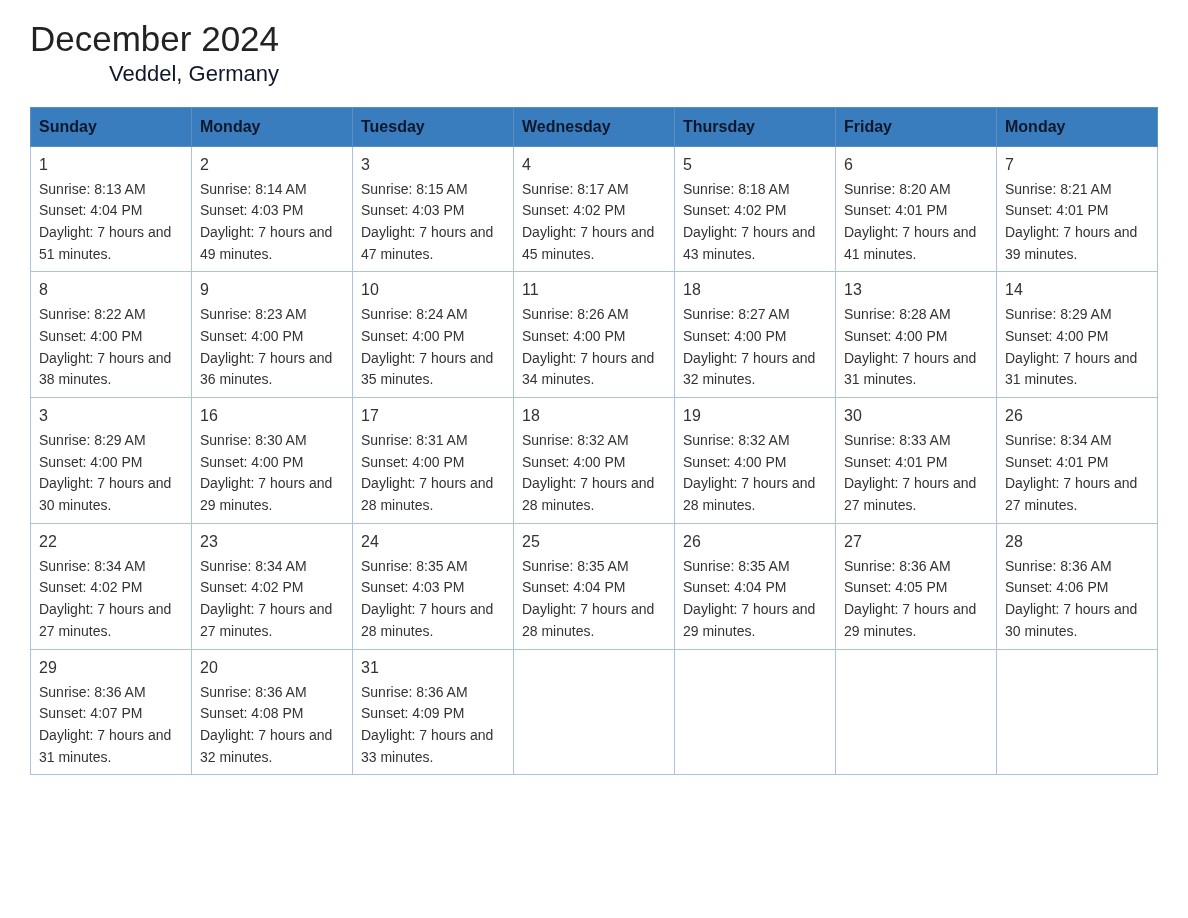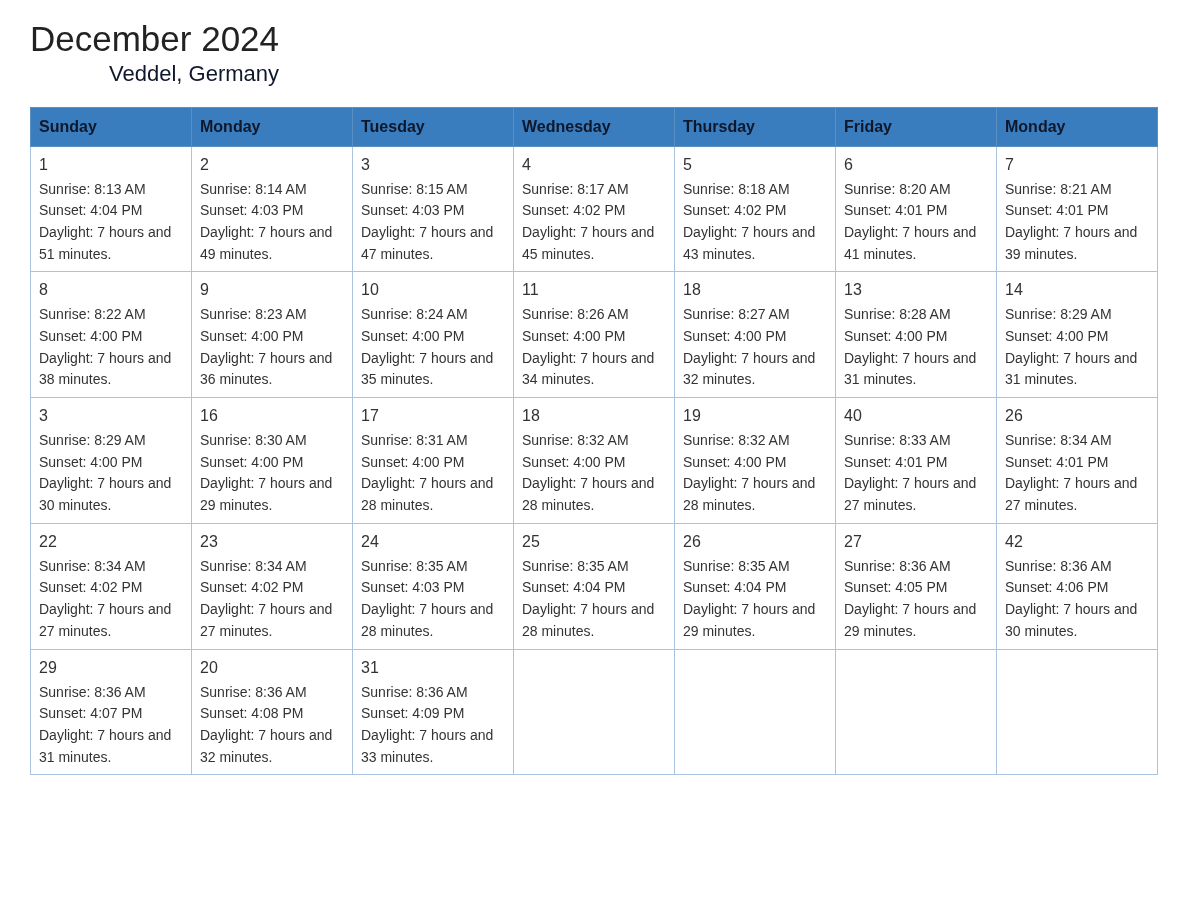--- a/index.html
+++ b/index.html
@@ -141,31 +141,31 @@
         <td><span class="day-num">18</span><span class="day-info">Sunrise: 8:27 AM<br>Sunset: 4:00 PM<br>Daylight: 7 hours and 32 minutes.</span></td>
         <td><span class="day-num">13</span><span class="day-info">Sunrise: 8:28 AM<br>Sunset: 4:00 PM<br>Daylight: 7 hours and 31 minutes.</span></td>
         <td><span class="day-num">14</span><span class="day-info">Sunrise: 8:29 AM<br>Sunset: 4:00 PM<br>Daylight: 7 hours and 31 minutes.</span></td>
       </tr>
       <tr>
         <td><span class="day-num">3</span><span class="day-info">Sunrise: 8:29 AM<br>Sunset: 4:00 PM<br>Daylight: 7 hours and 30 minutes.</span></td>
         <td><span class="day-num">16</span><span class="day-info">Sunrise: 8:30 AM<br>Sunset: 4:00 PM<br>Daylight: 7 hours and 29 minutes.</span></td>
         <td><span class="day-num">17</span><span class="day-info">Sunrise: 8:31 AM<br>Sunset: 4:00 PM<br>Daylight: 7 hours and 28 minutes.</span></td>
         <td><span class="day-num">18</span><span class="day-info">Sunrise: 8:32 AM<br>Sunset: 4:00 PM<br>Daylight: 7 hours and 28 minutes.</span></td>
         <td><span class="day-num">19</span><span class="day-info">Sunrise: 8:32 AM<br>Sunset: 4:00 PM<br>Daylight: 7 hours and 28 minutes.</span></td>
-        <td><span class="day-num">40</span><span class="day-info">Sunrise: 8:33 AM<br>Sunset: 4:01 PM<br>Daylight: 7 hours and 27 minutes.</span></td>
+        <td><span class="day-num">30</span><span class="day-info">Sunrise: 8:33 AM<br>Sunset: 4:01 PM<br>Daylight: 7 hours and 27 minutes.</span></td>
         <td><span class="day-num">26</span><span class="day-info">Sunrise: 8:34 AM<br>Sunset: 4:01 PM<br>Daylight: 7 hours and 27 minutes.</span></td>
       </tr>
       <tr>
         <td><span class="day-num">22</span><span class="day-info">Sunrise: 8:34 AM<br>Sunset: 4:02 PM<br>Daylight: 7 hours and 27 minutes.</span></td>
         <td><span class="day-num">23</span><span class="day-info">Sunrise: 8:34 AM<br>Sunset: 4:02 PM<br>Daylight: 7 hours and 27 minutes.</span></td>
         <td><span class="day-num">24</span><span class="day-info">Sunrise: 8:35 AM<br>Sunset: 4:03 PM<br>Daylight: 7 hours and 28 minutes.</span></td>
         <td><span class="day-num">25</span><span class="day-info">Sunrise: 8:35 AM<br>Sunset: 4:04 PM<br>Daylight: 7 hours and 28 minutes.</span></td>
         <td><span class="day-num">26</span><span class="day-info">Sunrise: 8:35 AM<br>Sunset: 4:04 PM<br>Daylight: 7 hours and 29 minutes.</span></td>
         <td><span class="day-num">27</span><span class="day-info">Sunrise: 8:36 AM<br>Sunset: 4:05 PM<br>Daylight: 7 hours and 29 minutes.</span></td>
-        <td><span class="day-num">42</span><span class="day-info">Sunrise: 8:36 AM<br>Sunset: 4:06 PM<br>Daylight: 7 hours and 30 minutes.</span></td>
+        <td><span class="day-num">28</span><span class="day-info">Sunrise: 8:36 AM<br>Sunset: 4:06 PM<br>Daylight: 7 hours and 30 minutes.</span></td>
       </tr>
       <tr>
         <td><span class="day-num">29</span><span class="day-info">Sunrise: 8:36 AM<br>Sunset: 4:07 PM<br>Daylight: 7 hours and 31 minutes.</span></td>
         <td><span class="day-num">20</span><span class="day-info">Sunrise: 8:36 AM<br>Sunset: 4:08 PM<br>Daylight: 7 hours and 32 minutes.</span></td>
         <td><span class="day-num">31</span><span class="day-info">Sunrise: 8:36 AM<br>Sunset: 4:09 PM<br>Daylight: 7 hours and 33 minutes.</span></td>
         <td class="empty-cell"></td>
         <td class="empty-cell"></td>
         <td class="empty-cell"></td>
         <td class="empty-cell"></td>
       </tr>

